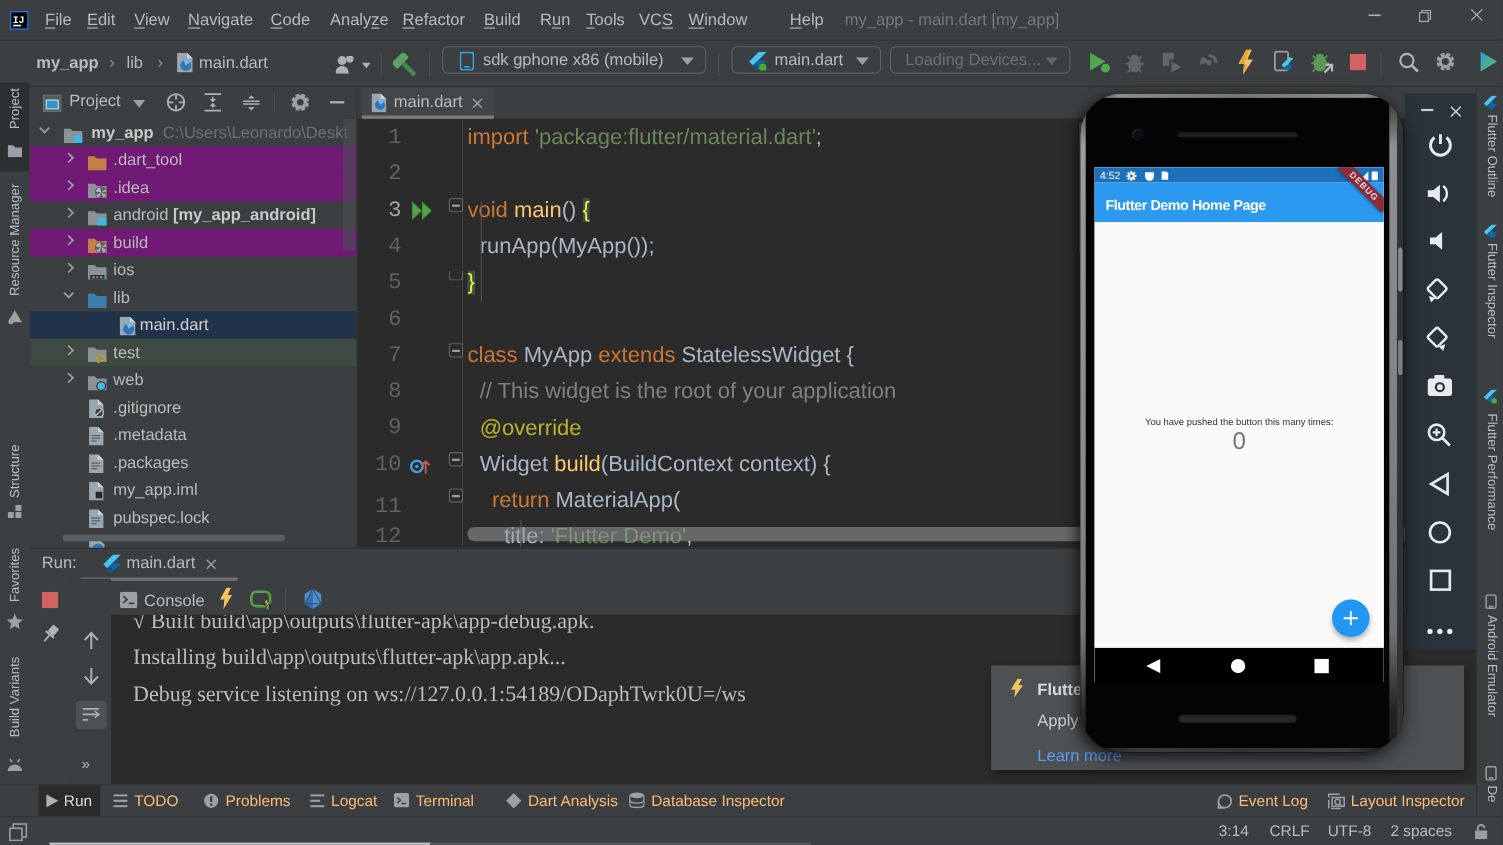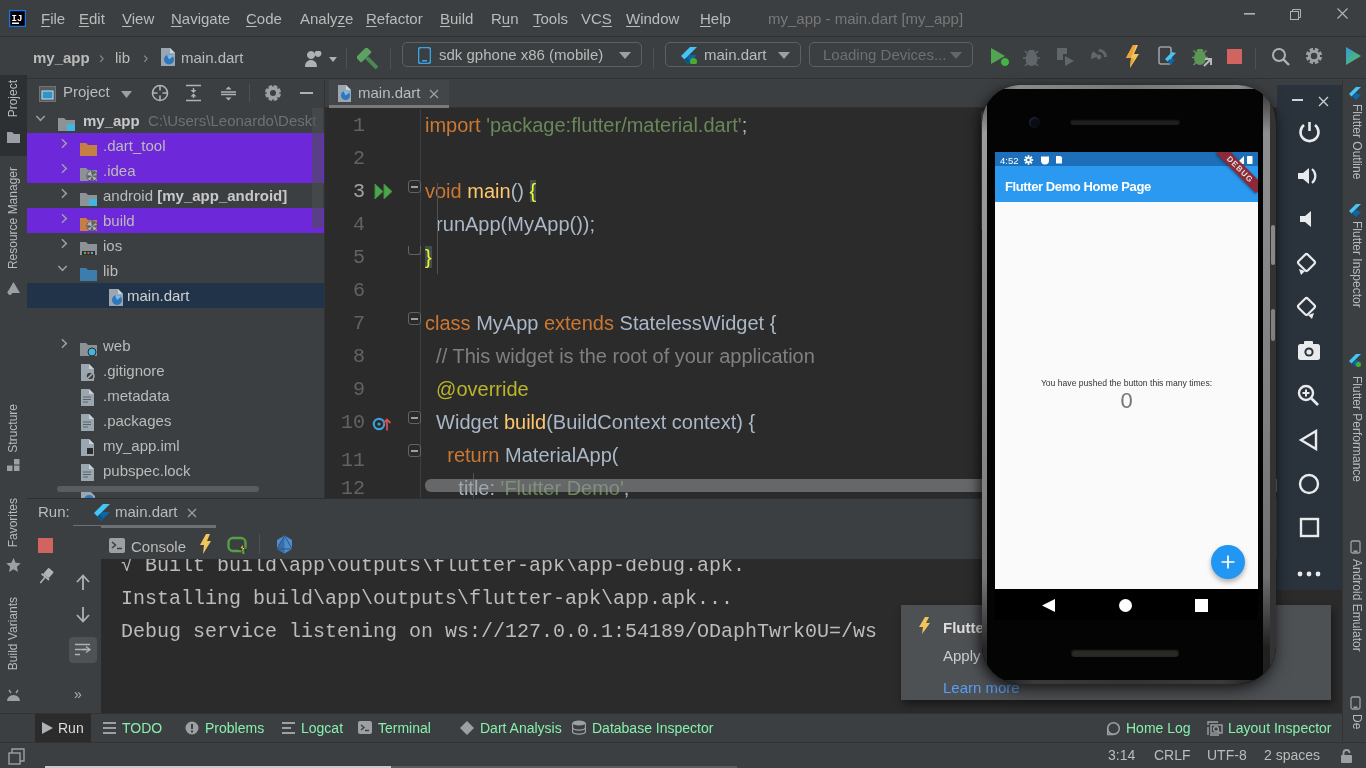--- a/index.html
+++ b/index.html
@@ -15,42 +15,42 @@
 .combo{position:absolute;top:4px;height:25px;border:1px solid #5e6163;border-radius:5px;font-size:15px;color:#bbb;line-height:23px}
 .sep{position:absolute;top:10px;width:1px;height:21px;background:#515151}
 
 #lstripe{left:0;top:80px;width:27px;height:688px;background:#3c3f41}
 .vlabL{position:absolute;writing-mode:vertical-rl;transform:rotate(180deg);font-size:12px;color:#bbb;left:6px}
 .vlabR{position:absolute;writing-mode:vertical-rl;font-size:12px;color:#bbb;left:7px}
 
 #proj{left:27px;top:80px;width:298px;height:418px;background:#3c3f41;border-right:1px solid #323232;overflow:hidden}
 #projhead{position:absolute;left:0;top:0;width:298px;height:28px}
 .trow{position:absolute;left:0;width:298px;height:25px;line-height:25px;font-size:15px;color:#bbb;white-space:nowrap}
-.trow.exc{background:#6d28d9}.trow.tst{background:#3e4a41}.trow.sel{background:#213349}
+.trow.exc{background:#701a75}.trow.tst{background:#3e4a41}.trow.sel{background:#213349}
 .chev{position:absolute;top:6px;width:9px;height:9px}
 .chev.vc{border-right:2px solid #9da0a3;border-top:2px solid #9da0a3;transform:rotate(45deg) scale(.75)}
 .chev.vo{border-right:2px solid #9da0a3;border-bottom:2px solid #9da0a3;transform:rotate(45deg) scale(.75);top:4px}
 .ic{position:absolute;top:5px}
 
 #editor{left:325px;top:80px;width:1017px;height:418px;background:#2b2b2b}
 #tabbar{position:absolute;left:0;top:0;width:1017px;height:28px;background:#3c3f41;border-bottom:1px solid #323232}
 #tab1{position:absolute;left:4px;top:0;width:120px;height:28px;background:#424649;border-bottom:3px solid #7a7a7a;font-size:15px;color:#bbb;line-height:26px}
 .cl{position:absolute;font-family:Liberation Sans, sans-serif;font-size:20px;line-height:33px;white-space:pre;color:#a9b7c6}
 .ln{position:absolute;font-family:"Liberation Mono",monospace;font-size:20px;line-height:33px;color:#606366;text-align:right;width:40px}
 .kw{color:#cc7832}.str{color:#6a8759}.cmt{color:#808080}.ann{color:#bbb529}.fn{color:#ffc66d}
 .fold{position:absolute;left:83px;width:13px;height:13px;border:1px solid #616365;border-radius:3px;background:#2b2b2b}
 .fold::after{content:"";position:absolute;left:2px;top:5px;width:7px;height:1.5px;background:#9da0a3}
 .folde{position:absolute;left:83px;width:13px;height:9px;border:1px solid #616365;border-top:none;border-bottom-left-radius:3px;border-bottom-right-radius:3px}
 
 #runp{left:27px;top:498px;width:1315px;height:215px;background:#3c3f41}
 #console{position:absolute;left:74px;top:61px;width:1241px;height:154px;background:#2b2b2b;overflow:hidden}
-.conl{position:absolute;left:20px;font-family:Liberation Mono, monospace;font-size:20px;line-height:33px;white-space:pre;color:#bbb}
+.conl{position:absolute;left:20px;font-family:Liberation Serif, serif;font-size:20px;line-height:33px;white-space:pre;color:#bbb}
 
 #tabsrow{left:0px;top:713px;width:1342px;height:29px;background:#3c3f41;border-top:1px solid #323232}
-.btab{position:absolute;top:0;height:28px;line-height:28px;font-size:14px;color:#86efac;white-space:nowrap}
+.btab{position:absolute;top:0;height:28px;line-height:28px;font-size:14px;color:#fdba74;white-space:nowrap}
 #statusbar{left:0;top:742px;width:1366px;height:26px;background:#3c3f41;border-top:1px solid #323232;font-size:14px;color:#bbb}
 .stat{position:absolute;top:0;height:25px;line-height:25px}
 
 #rstripe{left:1342px;top:80px;width:24px;height:661px;background:#3c3f41;border-left:1px solid #323232}
 
 #emutb{left:1277px;top:85px;width:65px;height:505px;background:#2a323b;z-index:30}
 .eic{position:absolute;left:0;width:65px;text-align:center}
 
 #balloon{left:901px;top:605px;width:430px;height:95px;background:#4e5154;z-index:20;box-shadow:2px 4px 8px rgba(0,0,0,.45)}
 
@@ -76,21 +76,21 @@
   <span class="mitem" style="left:122px"><u>V</u>iew</span>
   <span class="mitem" style="left:171px"><u>N</u>avigate</span>
   <span class="mitem" style="left:246px"><u>C</u>ode</span>
   <span class="mitem" style="left:300px">Analy<u>z</u>e</span>
   <span class="mitem" style="left:366px"><u>R</u>efactor</span>
   <span class="mitem" style="left:440px"><u>B</u>uild</span>
   <span class="mitem" style="left:491px">R<u>u</u>n</span>
   <span class="mitem" style="left:533px"><u>T</u>ools</span>
   <span class="mitem" style="left:581px">VC<u>S</u></span>
   <span class="mitem" style="left:626px"><u>W</u>indow</span>
-  <span class="mitem" style="left:700px"><u>H</u>elp</span>
+  <span class="mitem" style="left:718px"><u>H</u>elp</span>
   <span id="wintitle">my_app - main.dart [my_app]</span>
   <svg class="abs" style="left:1244px;top:13px" width="12" height="3">
         <rect width="11" height="1.6" fill="#b0b2b4"></rect>
       </svg>
   <svg class="abs" style="left:1290px;top:9px" width="12" height="11">
         <rect x="0.5" y="2.5" width="8" height="8" fill="none" stroke="#b0b2b4"></rect>
         <path d="M2.5 2.5 V0.5 H10.5 V8.5 H8.5" fill="none" stroke="#b0b2b4"></path>
       </svg>
   <svg class="abs" style="left:1337px;top:8px" width="12" height="12">
         <path d="M0.5 0.5 L10.5 10.5 M10.5 0.5 L0.5 10.5" stroke="#b0b2b4" stroke-width="1.2"></path>
@@ -350,20 +350,28 @@
           <span style="position:absolute;left:76px">lib</span>
         </div>
     <div class="trow sel" style="top:175px">
           <i class="ic" style="left:81px"><svg width="16" height="17">
               <path d="M1 0 h9 l5 5 v12 h-14 z" fill="#9aa7b0"></path>
               <path d="M10 0 l5 5 h-5 z" fill="#c8d2d8"></path>
               <circle cx="9" cy="11" r="5" fill="#2e77ba"></circle>
               <path d="M9 11 l4-3 a5 5 0 0 0 -6 -1.5 z" fill="#7bb8e8"></path>
             </svg></i>
           <span style="position:absolute;left:100px;color:#d0d0d0">main.dart</span>
+        </div>
+    <div class="trow tst" style="top:200px">
+          <s class="chev vc" style="left:31px"></s>
+          <i class="ic" style="left:53px"><svg width="17" height="16">
+              <path d="M0 2 h6 l2 2 h9 v11 h-17 z" fill="#8c9296"></path>
+              <path d="M9 8 l7 4 -7 4 z" fill="#5fad3f" stroke="#e8833a" stroke-width="1"></path>
+            </svg></i>
+          <span style="position:absolute;left:76px">test</span>
         </div>
     <div class="trow" style="top:225px">
           <s class="chev vc" style="left:31px"></s>
           <i class="ic" style="left:53px"><svg width="17" height="15">
               <path d="M0 2 h6 l2 2 h9 v11 h-17 z" fill="#8c9296"></path>
               <circle cx="12" cy="11" r="4" fill="#40b6e0" stroke="#2b2b2b"></circle>
             </svg></i>
           <span style="position:absolute;left:76px">web</span>
         </div>
     <div class="trow" style="top:250px">
@@ -596,21 +604,21 @@
   <svg class="abs" style="left:572px;top:6px" width="14" height="15" fill="#9da0a3">
         <ellipse cx="7" cy="3" rx="6.5" ry="2.6"></ellipse>
         <path d="M.5 3 v8.5 c0 1.5 3 2.6 6.5 2.6 s6.5-1.1 6.5-2.6 V3" fill="none" stroke="#9da0a3" stroke-width="1.3"></path>
         <path d="M.5 7.5 c0 1.5 3 2.6 6.5 2.6 s6.5-1.1 6.5-2.6" fill="none" stroke="#9da0a3" stroke-width="1.3"></path>
       </svg>
   <span class="btab" style="left:592px">Database Inspector</span>
   <svg class="abs" style="left:1106px;top:7px" width="15" height="15">
         <circle cx="7.5" cy="7.5" r="5.8" fill="none" stroke="#9da0a3" stroke-width="1.5"></circle>
         <path d="M1.7 7.5 V13.4 H7.5" fill="none" stroke="#9da0a3" stroke-width="1.5"></path>
       </svg>
-  <span class="btab" style="left:1126px">Home Log</span>
+  <span class="btab" style="left:1126px">Event Log</span>
   <svg class="abs" style="left:1207px;top:7px" width="16" height="15">
         <path d="M1 4 V1 h10 M1 6 v8 M3 14 h9" stroke="#9da0a3" stroke-width="1.4" fill="none"></path>
         <rect x="4" y="4" width="11" height="8" fill="none" stroke="#9da0a3" stroke-width="1.4"></rect>
         <circle cx="9" cy="8" r="2.4" fill="none" stroke="#9da0a3" stroke-width="1.3"></circle>
         <path d="M10.8 9.8 L13 12" stroke="#9da0a3" stroke-width="1.3"></path>
       </svg>
   <span class="btab" style="left:1228px">Layout Inspector</span>
 </div>
 
 <div class="abs" id="statusbar">

